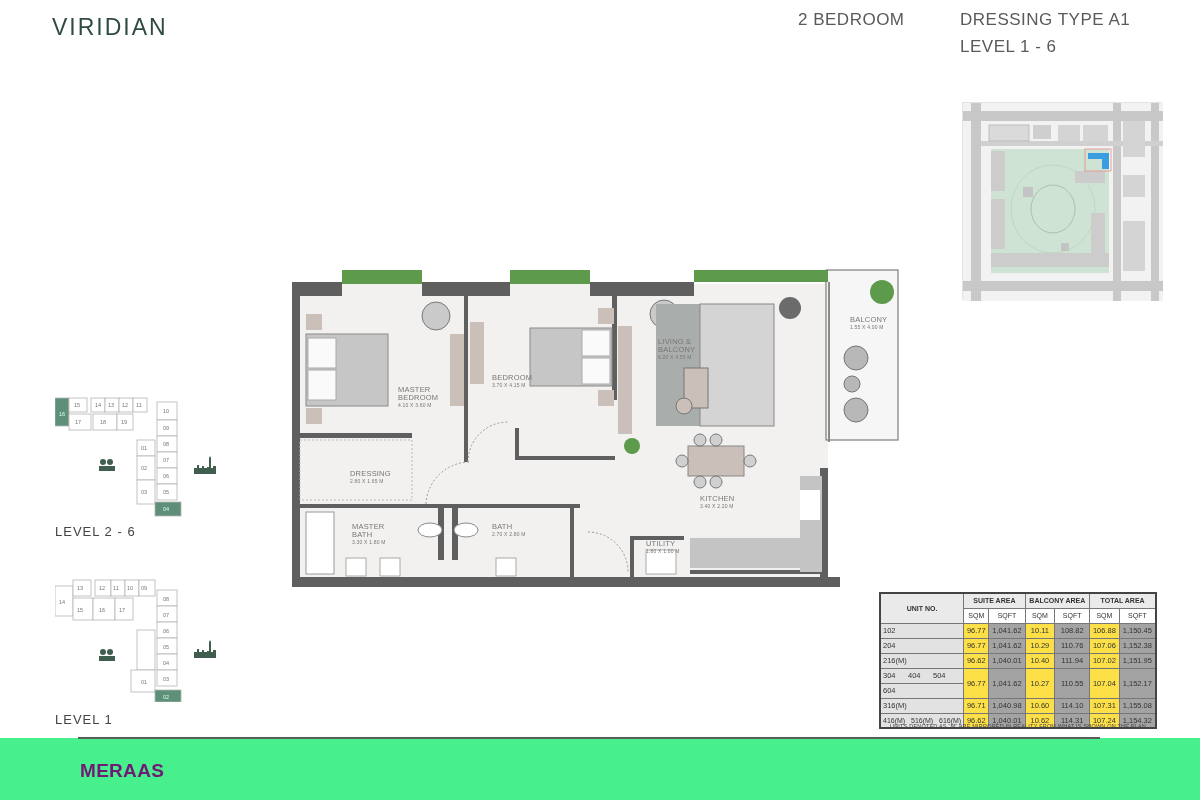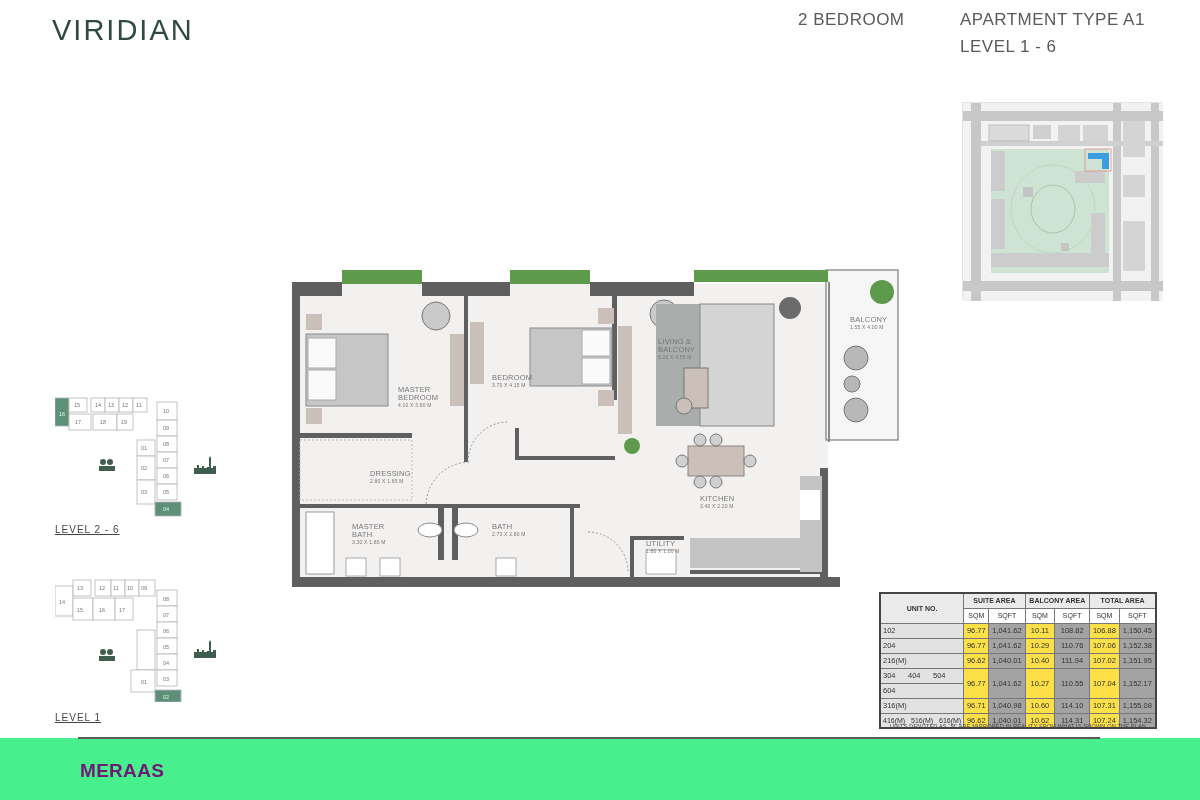--- a/index.html
+++ b/index.html
@@ -1,43 +1,43 @@
 <!DOCTYPE html>
 <html><head>
 <meta charset="utf-8">
 <style>
   *{margin:0;padding:0;box-sizing:border-box;}
   html,body{width:1200px;height:800px;background:#ffffff;overflow:hidden;}
   body{position:relative;font-family:"Liberation Sans","DejaVu Sans",sans-serif;color:#555;}
   .abs{position:absolute;}
-  .brand{left:52px;top:14px;font-size:29px;letter-spacing:2px;color:#2f4a3e;font-weight:400;}
+  .brand{left:52px;top:14px;font-size:23px;letter-spacing:2px;color:#2f4a3e;font-weight:400;}
   .hdr{font-size:17px;letter-spacing:0.5px;color:#5a5a5a;}
   .plan{left:290px;top:268px;width:610px;height:330px;}
   .room-label{position:absolute;font-size:7.5px;color:#777;line-height:1.05;letter-spacing:0.2px;}
   .room-label .dim{font-size:5px;display:block;margin-top:1px;}
   .keyplan{left:962px;top:102px;width:200px;height:198px;background:#ececec;border:1px solid #e3e3e3;}
-  .lvl{font-size:10px;letter-spacing:1px;color:#444;text-decoration:underline;}
+  .lvl{font-size:13px;letter-spacing:1px;color:#444;}
   .unit-table{left:879px;top:592px;width:278px;border-collapse:collapse;font-size:7.5px;color:#333;}
   .unit-table td,.unit-table th{border:1px solid #777;text-align:center;padding:0 2px;height:15px;}
   .unit-table th{font-weight:700;background:#eaeaea;font-size:7px;}
   .unit-table td.unit{text-align:left;background:#e2e2e2;}
   .unit-table td.g{background:#fde047;}
   .unit-table td.w{background:#a3a3a3;}
   .unit-table{border:2px solid #444;}
   .note{left:879px;top:723px;width:278px;font-size:5.5px;text-align:center;color:#444;letter-spacing:0.2px;}
   .footer{left:0;top:738px;width:1200px;height:62px;background:#47f08d;}
   .footer-line{left:78px;top:737px;width:1022px;height:2px;background:#5b5b5b;}
   .footer-logo{left:80px;top:760px;font-size:19px;font-weight:700;color:#701a75;letter-spacing:0.3px;}
 </style>
 </head>
 <body>
 
 <div class="abs brand">VIRIDIAN</div>
 <div class="abs hdr" style="left:798px;top:10px;">2 BEDROOM</div>
-<div class="abs hdr" style="left:960px;top:10px;">APARTMENT TYPE A1</div>
+<div class="abs hdr" style="left:960px;top:10px;">DRESSING TYPE A1</div>
 <div class="abs hdr" style="left:960px;top:37px;">LEVEL 1 - 6</div>
 
 <div class="abs keyplan">
   <svg width="200" height="198" viewBox="0 0 200 198">
     <rect x="0" y="0" width="200" height="198" fill="#f2f2f2"></rect>
 
     <rect x="0" y="8" width="200" height="10" fill="#c8c8c8"></rect>
     <rect x="0" y="178" width="200" height="10" fill="#c8c8c8"></rect>
     <rect x="8" y="0" width="10" height="198" fill="#c8c8c8"></rect>
     <rect x="188" y="0" width="8" height="198" fill="#c8c8c8"></rect>
@@ -174,21 +174,21 @@
   </div>
   <div class="room-label" style="left:368px;top:70px;">
     <span>LIVING &amp;</span><br>
     <span>BALCONY</span>
     <span class="dim">6.20 X 4.55 M</span>
   </div>
   <div class="room-label" style="left:560px;top:48px;">
     <span>BALCONY</span>
     <span class="dim">1.55 X 4.00 M</span>
   </div>
-  <div class="room-label" style="left:60px;top:202px;margin-left:20px;">
+  <div class="room-label" style="left:60px;top:202px;">
     <span>DRESSING</span>
     <span class="dim">2.80 X 1.65 M</span>
   </div>
   <div class="room-label" style="left:62px;top:255px;">
     <span>MASTER</span><br>
     <span>BATH</span>
     <span class="dim">3.30 X 1.80 M</span>
   </div>
   <div class="room-label" style="left:202px;top:255px;">
     <span>BATH</span>

